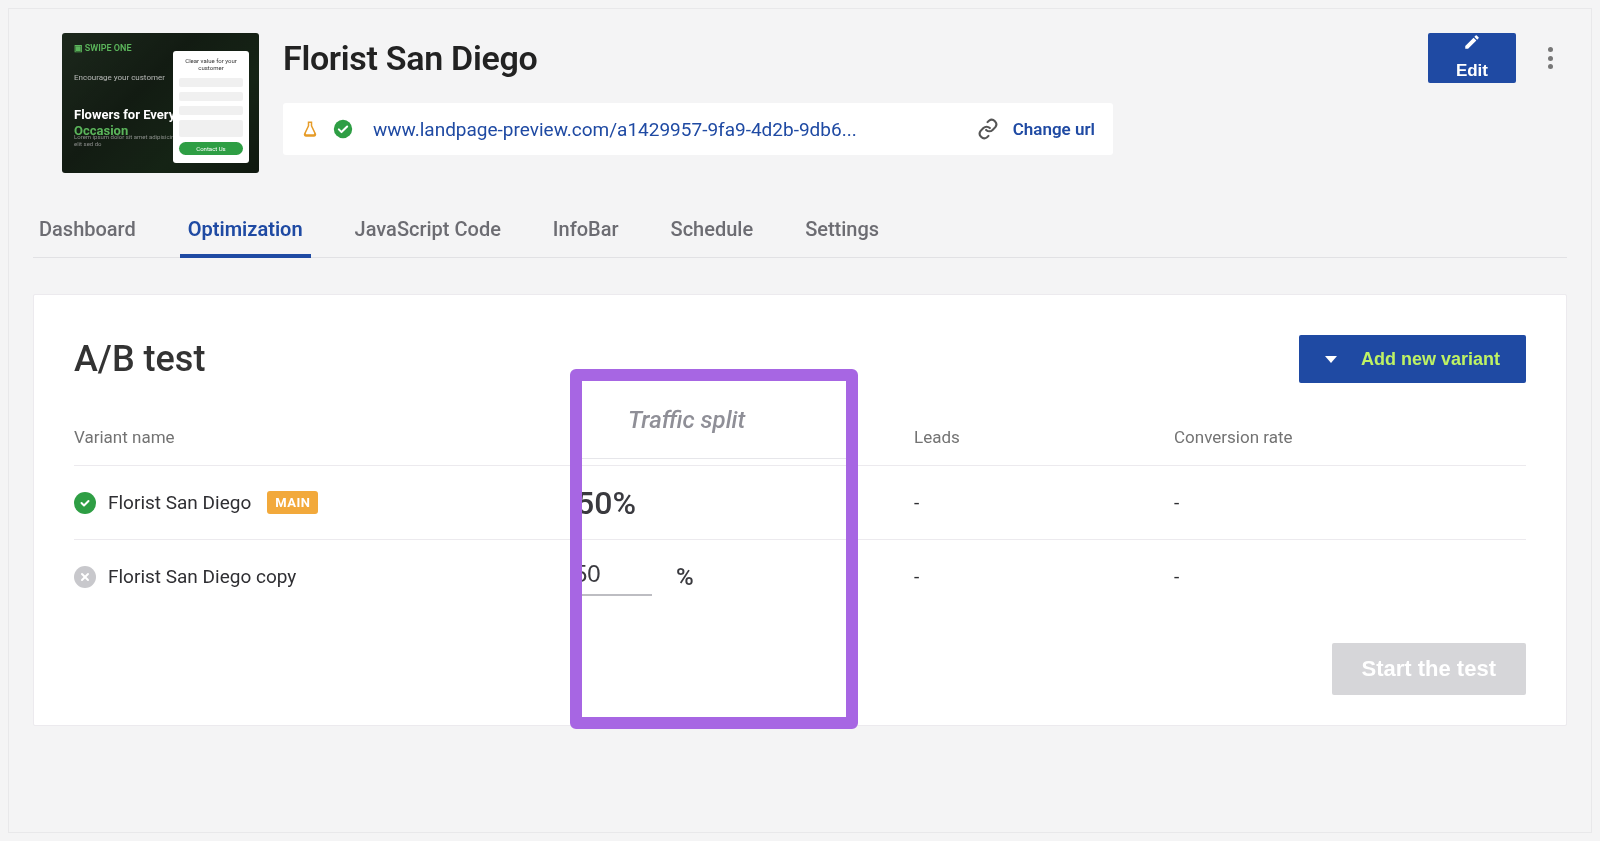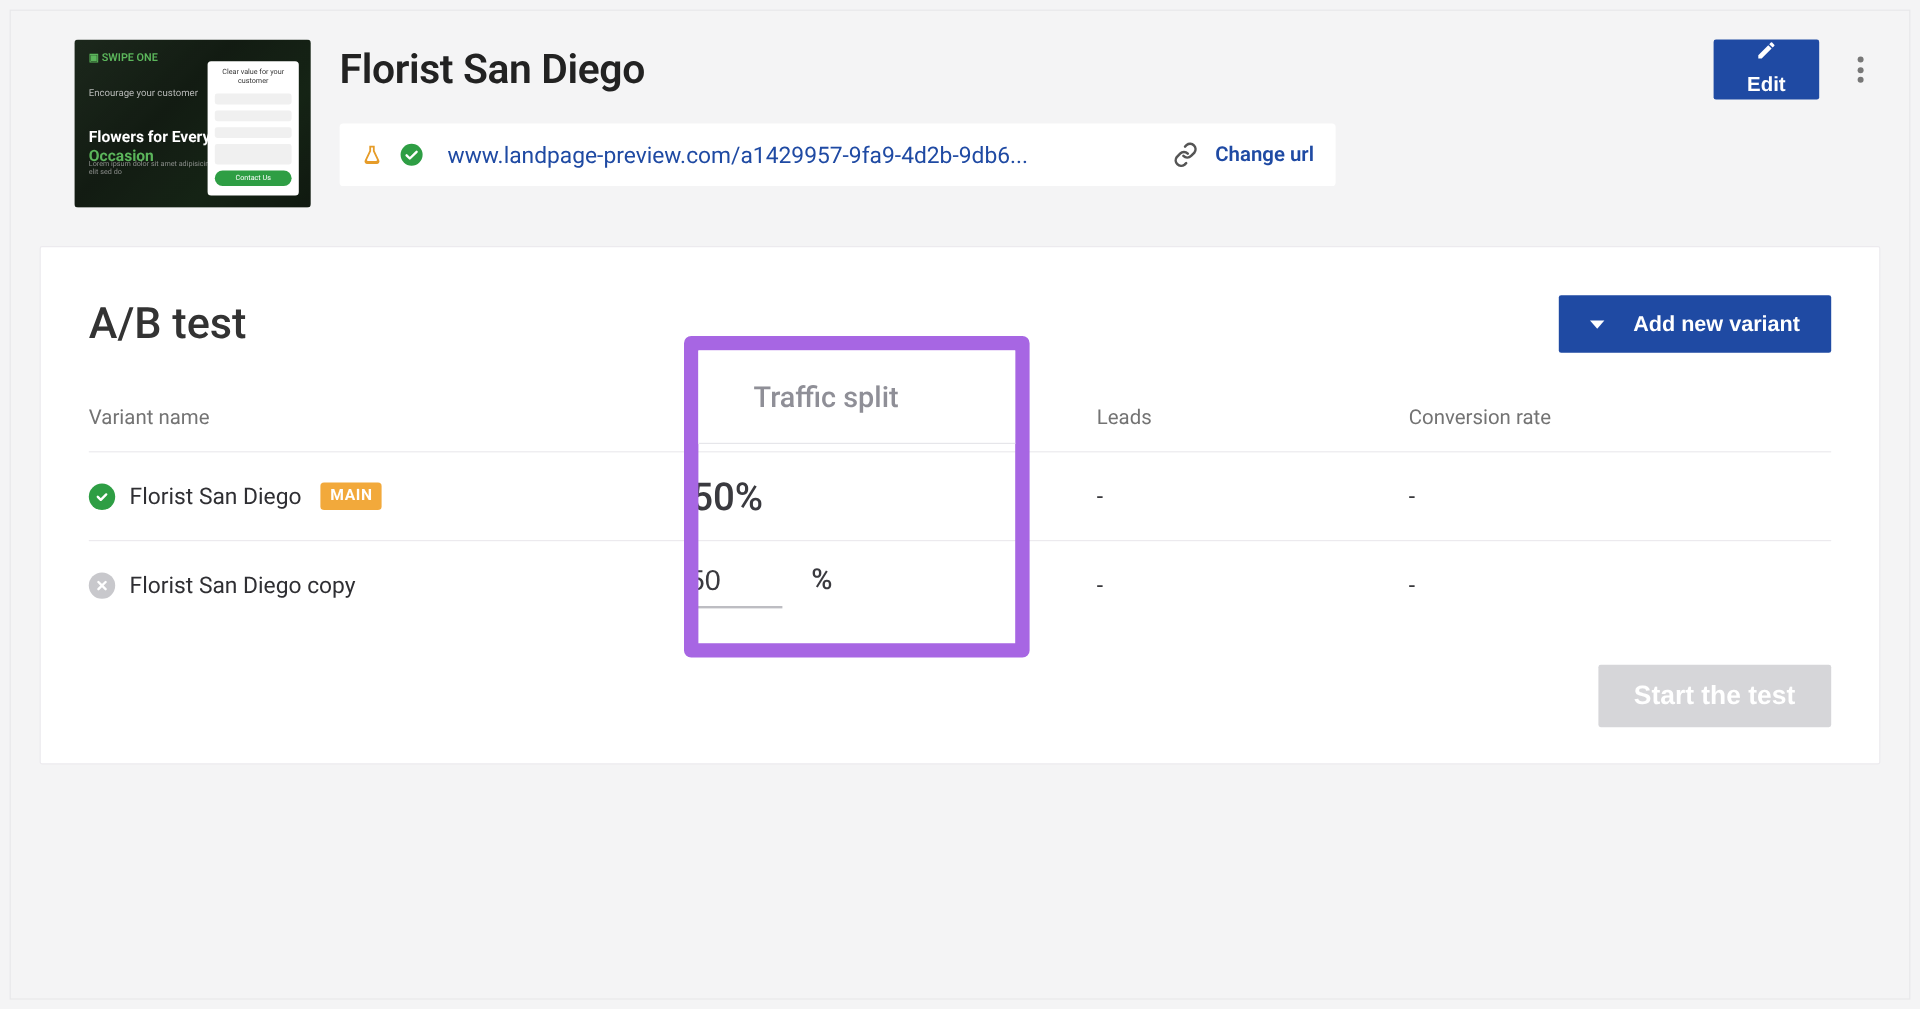--- a/index.html
+++ b/index.html
@@ -69,46 +69,46 @@
   .change-url { color:#1f4aa3; font-weight:600; font-size:17px; cursor:pointer;}
   .tabs {
     display:flex; gap: 48px; border-bottom: 1px solid #e1e1e4; margin-bottom: 36px; padding-left: 4px;
   }
   .tab { color:#6c6c72; font-size:20px; font-weight:500; padding: 12px 2px 16px; cursor:pointer; position:relative;}
   .tab.active { color:#1f4aa3; font-weight:600;}
   .tab.active::after { content:""; position:absolute; left:-6px; right:-6px; bottom:-1px; height:4px; background:#1f4aa3;}
   .panel { background:#fff; border:1px solid #eceaee; border-radius:2px; padding: 40px 40px 30px;}
   .panel-head { display:flex; align-items:center; justify-content:space-between; margin-bottom: 44px;}
   .panel-title { font-size:36px; font-weight:500; color:#333;}
-  .btn-add { background:#1f4aa3; color:#ffffff; padding:0 26px; height:48px; font-size:18px; font-weight:600; display:inline-flex; align-items:center; gap:24px; border:none; cursor:pointer; border-radius:2px;}
+  .btn-add { background:#1f4aa3; color:#bef264; padding:0 26px; height:48px; font-size:18px; font-weight:600; display:inline-flex; align-items:center; gap:24px; border:none; cursor:pointer; border-radius:2px;}
   .btn-add .caret { width:0; height:0; border-left:6px solid transparent; border-right:6px solid transparent; border-top:7px solid #fff;}
   .tbl-head { display:flex; color:#737373; font-size:17px; padding: 0 0 18px;}
   .col-name { flex: 0 0 440px;}
   .col-split { flex: 0 0 400px;}
   .col-leads { flex: 0 0 260px;}
   .col-conv { flex: 1;}
   .tbl-row { display:flex; align-items:center; height:74px; border-top:1px solid #eceaee; font-size:19px; color:#2f2f33;}
   .status-dot { width:22px; height:22px; border-radius:50%; margin-right:12px; display:inline-flex; align-items:center; justify-content:center; flex-shrink:0;}
   .status-dot.green { background:#2e9e44;}
   .status-dot.grey { background:#c8c8cc;}
   .status-dot svg { width:12px; height:12px; color:#fff;}
   .badge-main { background:#f2a93b; color:#fff; font-size:13px; font-weight:700; padding:4px 8px; border-radius:3px; margin-left:16px; letter-spacing:.5px;}
   .split-wrap { display:flex; align-items:center; height:100%;}
   .split-main { font-size:32px; font-weight:500; color:#3a3a3f; padding-left:62px;}
-  .split-input-row { display:flex; align-items:flex-start; gap:24px; padding-left:60px;}
+  .split-input-row { display:flex; align-items:center; gap:24px; padding-left:60px;}
   .split-input { width: 78px; border:none; border-bottom:2px solid #bdbdc2; font-size:24px; padding:2px 0 6px; outline:none; color:#3a3a3f; font-weight:500;}
   .split-pct { font-size:24px; color:#3a3a3f; font-weight:500;}
   .actions-row { display:flex; justify-content:flex-end; padding-top:30px;}
   .btn-start { background:#d6d6d9; color:#fff; border:none; height:52px; padding:0 30px; font-size:22px; font-weight:600; border-radius:2px; cursor:not-allowed;}
   .hi-box {
     position:absolute; border:10px solid #a766e3; border-radius:6px; background:transparent;
   }
   .hi-label { color:#8f8f97; font-size:24px; font-weight:500;}
   .table-wrapper { position:relative;}
-  .hi-overlay { position:absolute; left:496px; top:-58px; width:288px; height:268px; pointer-events:none;}
+  .hi-overlay { position:absolute; left:496px; top:-58px; width:288px; height:360px; pointer-events:none;font-style:italic;}
   .hi-overlay .hi-box { position:absolute; inset:0; border:12px solid #a766e3; border-radius:6px;}
   .pencil-ic { width:18px; height:18px;}
   .table-inner { position:relative;}
 </style>
 </head>
 <body>
 
 <div class="page">
   <div class="header-row">
     <div class="thumb">
@@ -155,20 +155,28 @@
         <span class="url-text">www.landpage-preview.com/a1429957-9fa9-4d2b-9db6...</span>
         <svg class="link-ic" width="22" height="22" viewBox="0 0 24 24" fill="none" stroke="currentColor" stroke-width="2.3" stroke-linecap="round">
             <path d="M10 13a5 5 0 0 0 7 0l3-3a5 5 0 0 0-7-7l-1.5 1.5"></path>
             <path d="M14 11a5 5 0 0 0-7 0l-3 3a5 5 0 0 0 7 7l1.5-1.5"></path>
           </svg>
         <span class="change-url">Change url</span>
       </div>
     </div>
   </div>
 
+  <div class="tabs">
+    <div class="tab">Dashboard</div>
+    <div class="tab active">Optimization</div>
+    <div class="tab">JavaScript Code</div>
+    <div class="tab">InfoBar</div>
+    <div class="tab">Schedule</div>
+    <div class="tab">Settings</div>
+  </div>
 
   <div class="panel">
     <div class="panel-head">
       <div class="panel-title">A/B test</div>
       <button class="btn-add">
         <span class="caret"></span>
         <span>Add new variant</span>
       </button>
     </div>
 

